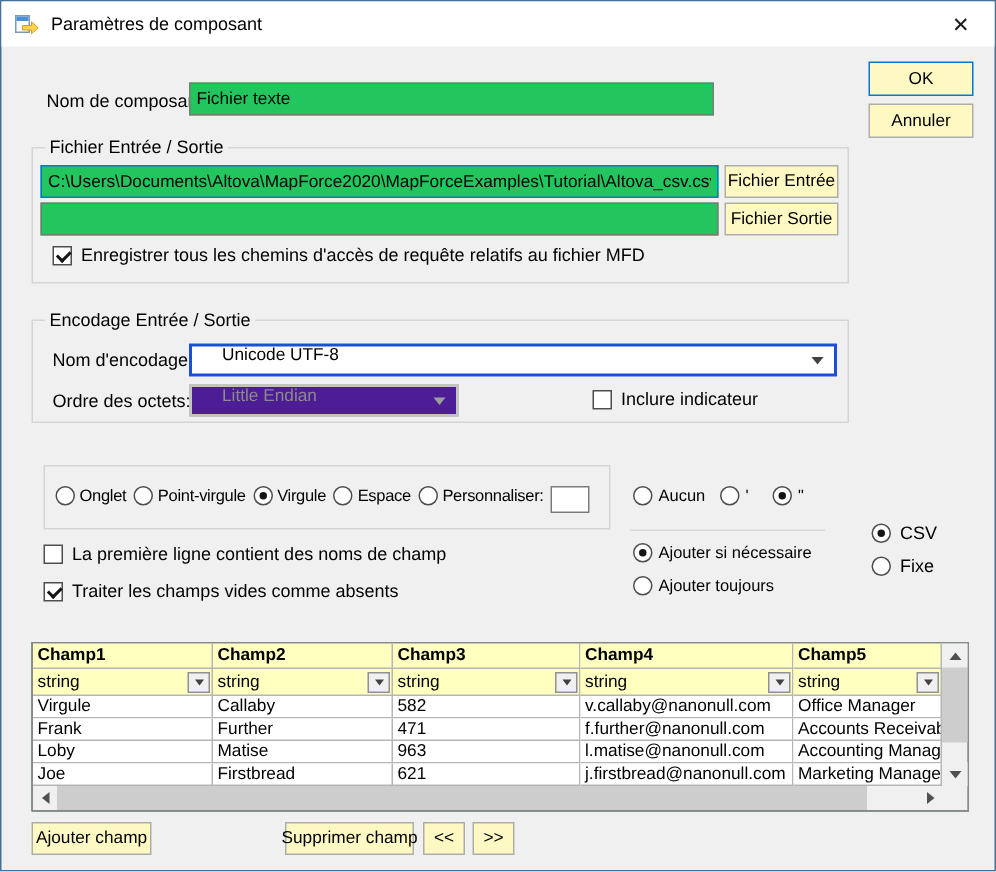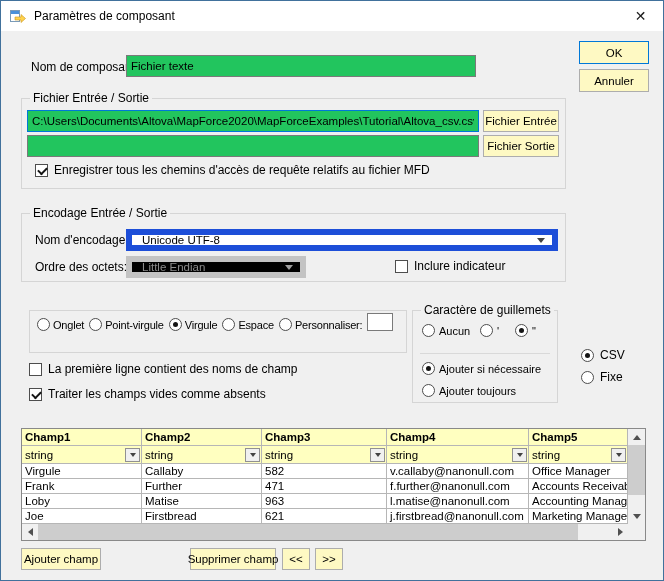--- a/index.html
+++ b/index.html
@@ -16,30 +16,30 @@
   .textbox{position:absolute;background:#22c55e;border:1px solid #7a7a7a;font-family:inherit;font-size:11.5px;padding:0 4px;color:#000;outline:none}
   .textbox.focused{border-color:#0078d7}
   .group{position:absolute;border:1px solid #d5d5d5}
   .group-title{position:absolute;top:-8px;left:8px;background:#f0f0f0;padding:0 3px;white-space:nowrap;font-size:12px}
   .row{position:absolute;display:flex;align-items:center;gap:6px;white-space:nowrap}
   .row.sm{font-size:11px;gap:4px}
   .checkbox{width:13px;height:13px;background:#fff;border:1px solid #4d4d4d;position:relative;flex:none}
   .checkbox.checked::after{content:"";position:absolute;left:2px;top:2px;width:7px;height:4px;border-left:2px solid #151515;border-bottom:2px solid #151515;transform:rotate(-45deg)}
   .radio{width:13px;height:13px;border-radius:50%;background:#fff;border:1px solid #4d4d4d;position:relative;flex:none}
   .radio.checked::after{content:"";position:absolute;left:3px;top:3px;width:5px;height:5px;border-radius:50%;background:#151515}
-  .combo{position:absolute;background:#fff;border:6px solid #1d4ed8;display:flex;align-items:center;padding:0 20px 0 10px;font-size:11.5px;white-space:nowrap}
+  .combo{position:absolute;background:#fff;border:2px solid #1d4ed8;display:flex;align-items:flex-start;padding:0 20px 0 20px;font-size:11.5px;white-space:nowrap}
   .combo .tri-down{position:absolute;right:7px;top:50%;margin-top:-2px}
-  .combo.disabled{background:#000000;border-color:#c3c3c3;color:#8b8b8b}
+  .combo.disabled{background:#4c1d95;border-color:#c3c3c3;color:#8b8b8b}
   .combo.disabled .tri-down{border-top-color:#9e9e9e}
   .tri-down{width:0;height:0;border-left:4px solid transparent;border-right:4px solid transparent;border-top:5px solid #424242}
   .tri-up{width:0;height:0;border-left:4px solid transparent;border-right:4px solid transparent;border-bottom:5px solid #505050}
   .tri-left{width:0;height:0;border-top:4px solid transparent;border-bottom:4px solid transparent;border-right:5px solid #505050}
   .tri-right{width:0;height:0;border-top:4px solid transparent;border-bottom:4px solid transparent;border-left:5px solid #505050}
   .divider{position:absolute;height:1px;background:#d9d9d9}
-  .delim-row{position:absolute;left:7px;top:2px;display:flex;align-items:flex-end;gap:5px}
+  .delim-row{position:absolute;left:7px;top:13px;display:flex;align-items:flex-start;gap:5px}
   .radio-item{display:flex;align-items:center;gap:3px;font-size:11px;letter-spacing:-0.2px;white-space:nowrap}
   .mini-input{width:26px;height:18px;border:1px solid #7a7a7a;background:#fff;font-family:inherit;font-size:11px;padding:0 2px;flex:none}
   
   .table-wrap{position:absolute;left:20px;top:427px;width:625px;height:113px;border:1px solid #898989;background:#14532d}
   .grid{position:absolute;left:0;top:0;width:606px;height:95px;background:#fff;overflow:hidden}
   .grid-row{display:flex}
   .cell{border-right:1px solid #b6b6b6;border-bottom:1px solid #b6b6b6;overflow:hidden;white-space:nowrap;padding:1px 3px;font-size:11.5px;display:flex;align-items:center}
   .header-row .cell{background:#ffffc0;font-weight:bold;height:17px}
   .type-row .cell{background:#ffffc0;height:18px;justify-content:space-between;padding-right:1px}
   .data-row .cell{height:15px;background:#fff}
@@ -133,23 +133,20 @@
 
   <div class="row" style="left:28px;top:361px">
     <span class="checkbox"></span>
     <span>La première ligne contient des noms de champ</span>
   </div>
   <div class="row" style="left:28px;top:386px">
     <span class="checkbox checked"></span>
     <span>Traiter les champs vides comme absents</span>
   </div>
 
-  <div class="group" style="left:411px;top:309px;width:146px;height:93px">
-    <span class="group-title">Caractère de guillemets</span>
-  </div>
   <div class="row sm" style="left:421px;top:323px">
     <span class="radio"></span>
     <span>Aucun</span>
   </div>
   <div class="row sm" style="left:479px;top:323px">
     <span class="radio"></span>
     <span>'</span>
   </div>
   <div class="row sm" style="left:514px;top:323px">
     <span class="radio checked"></span>

